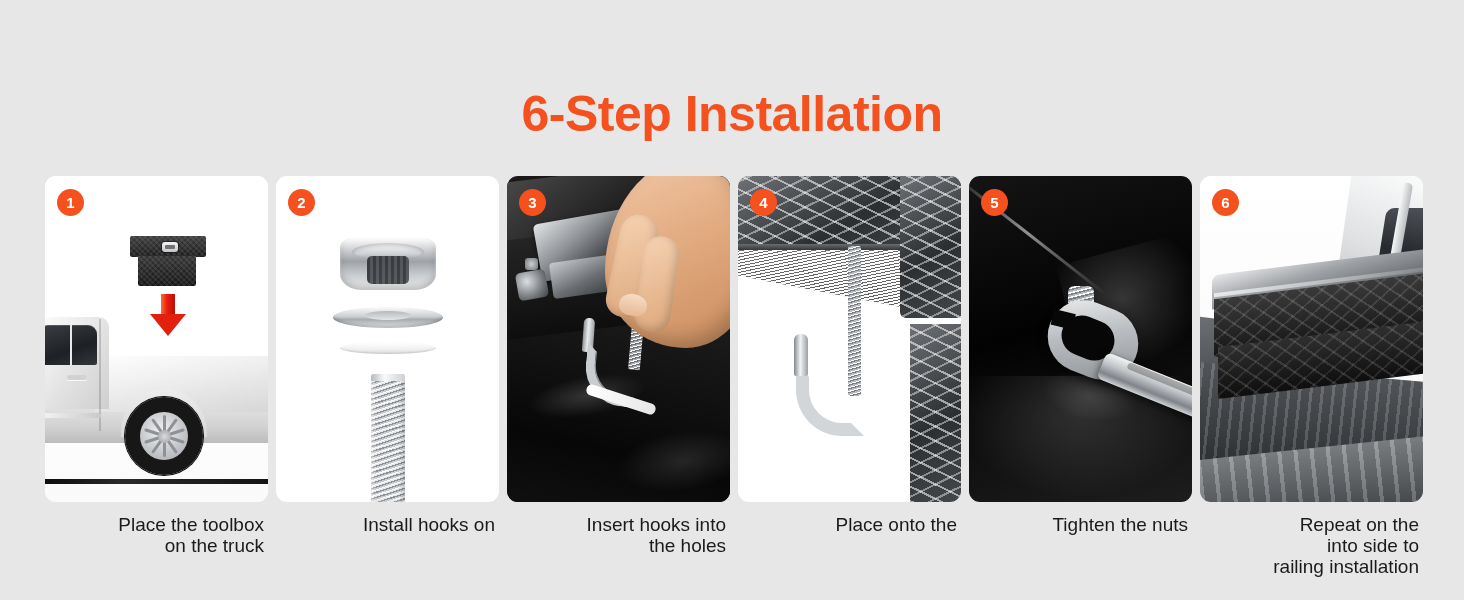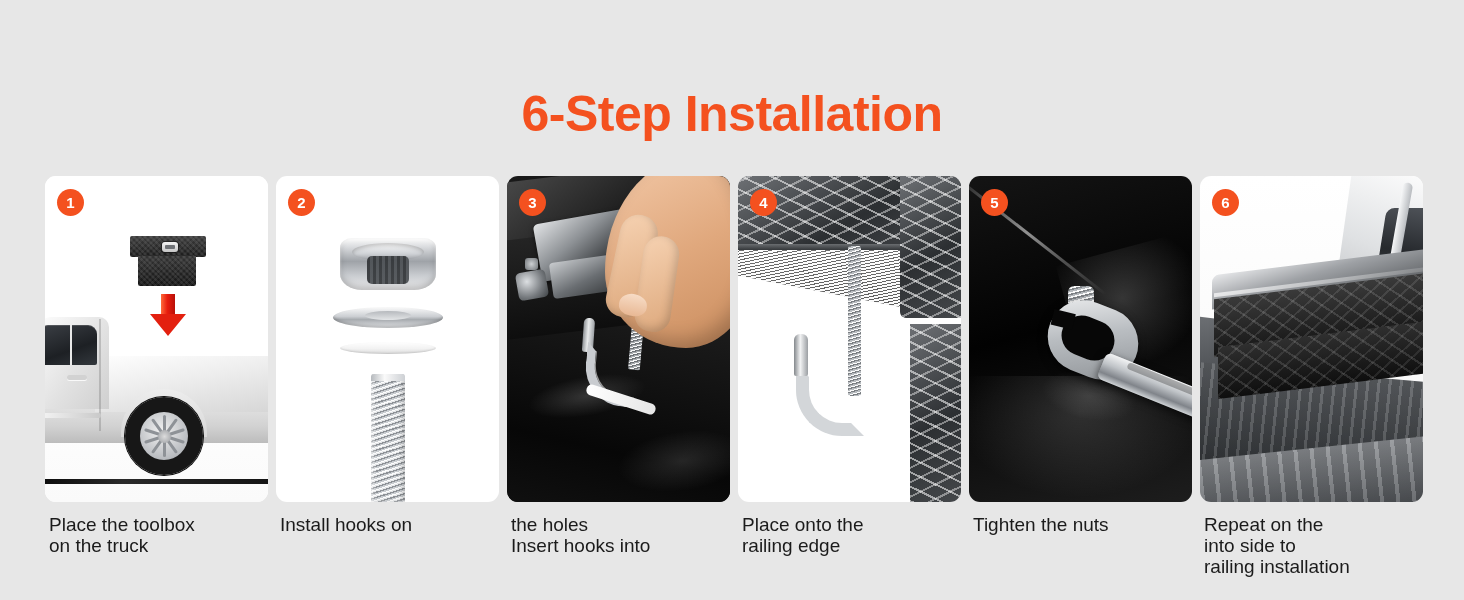--- a/index.html
+++ b/index.html
@@ -72,21 +72,21 @@
     color: #fff;
     font-size: 15px;
     font-weight: bold;
     line-height: 27px;
     text-align: center;
     z-index: 40;
   }
 
   .caption {
     margin-top: 12px;
-    text-align: left;
+    text-align: right;
     font-size: 19px;
     line-height: 21px;
     color: #1b1b1b;
     padding: 0 4px;
   }
   .caption .cl { display: block; }
 
   
   .c1 { background: #ffffff; }
   .c1 .sky {
@@ -636,40 +636,39 @@
         <div class="hookcurve"></div>
         <div class="hookshaft"></div>
         <div class="hand"></div>
         <div class="finger f1"></div>
         <div class="finger f2"></div>
         <div class="nailpad"></div>
         <div class="strip"></div>
         <div class="badge">3</div>
       </div>
       <div class="caption">
+        <span class="cl">Insert hooks into</span>
         <span class="cl">the holes</span>
-        <span class="cl">Insert hooks into</span>
       </div>
     </div>
 
     <div class="step">
       <div class="card c4">
         <div class="top dplate"></div>
         <div class="edge"></div>
         <div class="under"></div>
         <div class="rightcol dplate"></div>
         <div class="rightcol2 dplate"></div>
         <div class="jshaft"></div>
         <div class="jcurve"></div>
         <div class="jtip"></div>
         <div class="badge">4</div>
       </div>
       <div class="caption">
         <span class="cl">Place onto the</span>
-        <span class="cl">railing edge</span>
       </div>
     </div>
 
     <div class="step">
       <div class="card c5">
         <div class="scratch"></div>
         <div class="sheen"></div>
         <div class="sheen2"></div>
         <div class="reflect"></div>
         <div class="washer5"></div>

